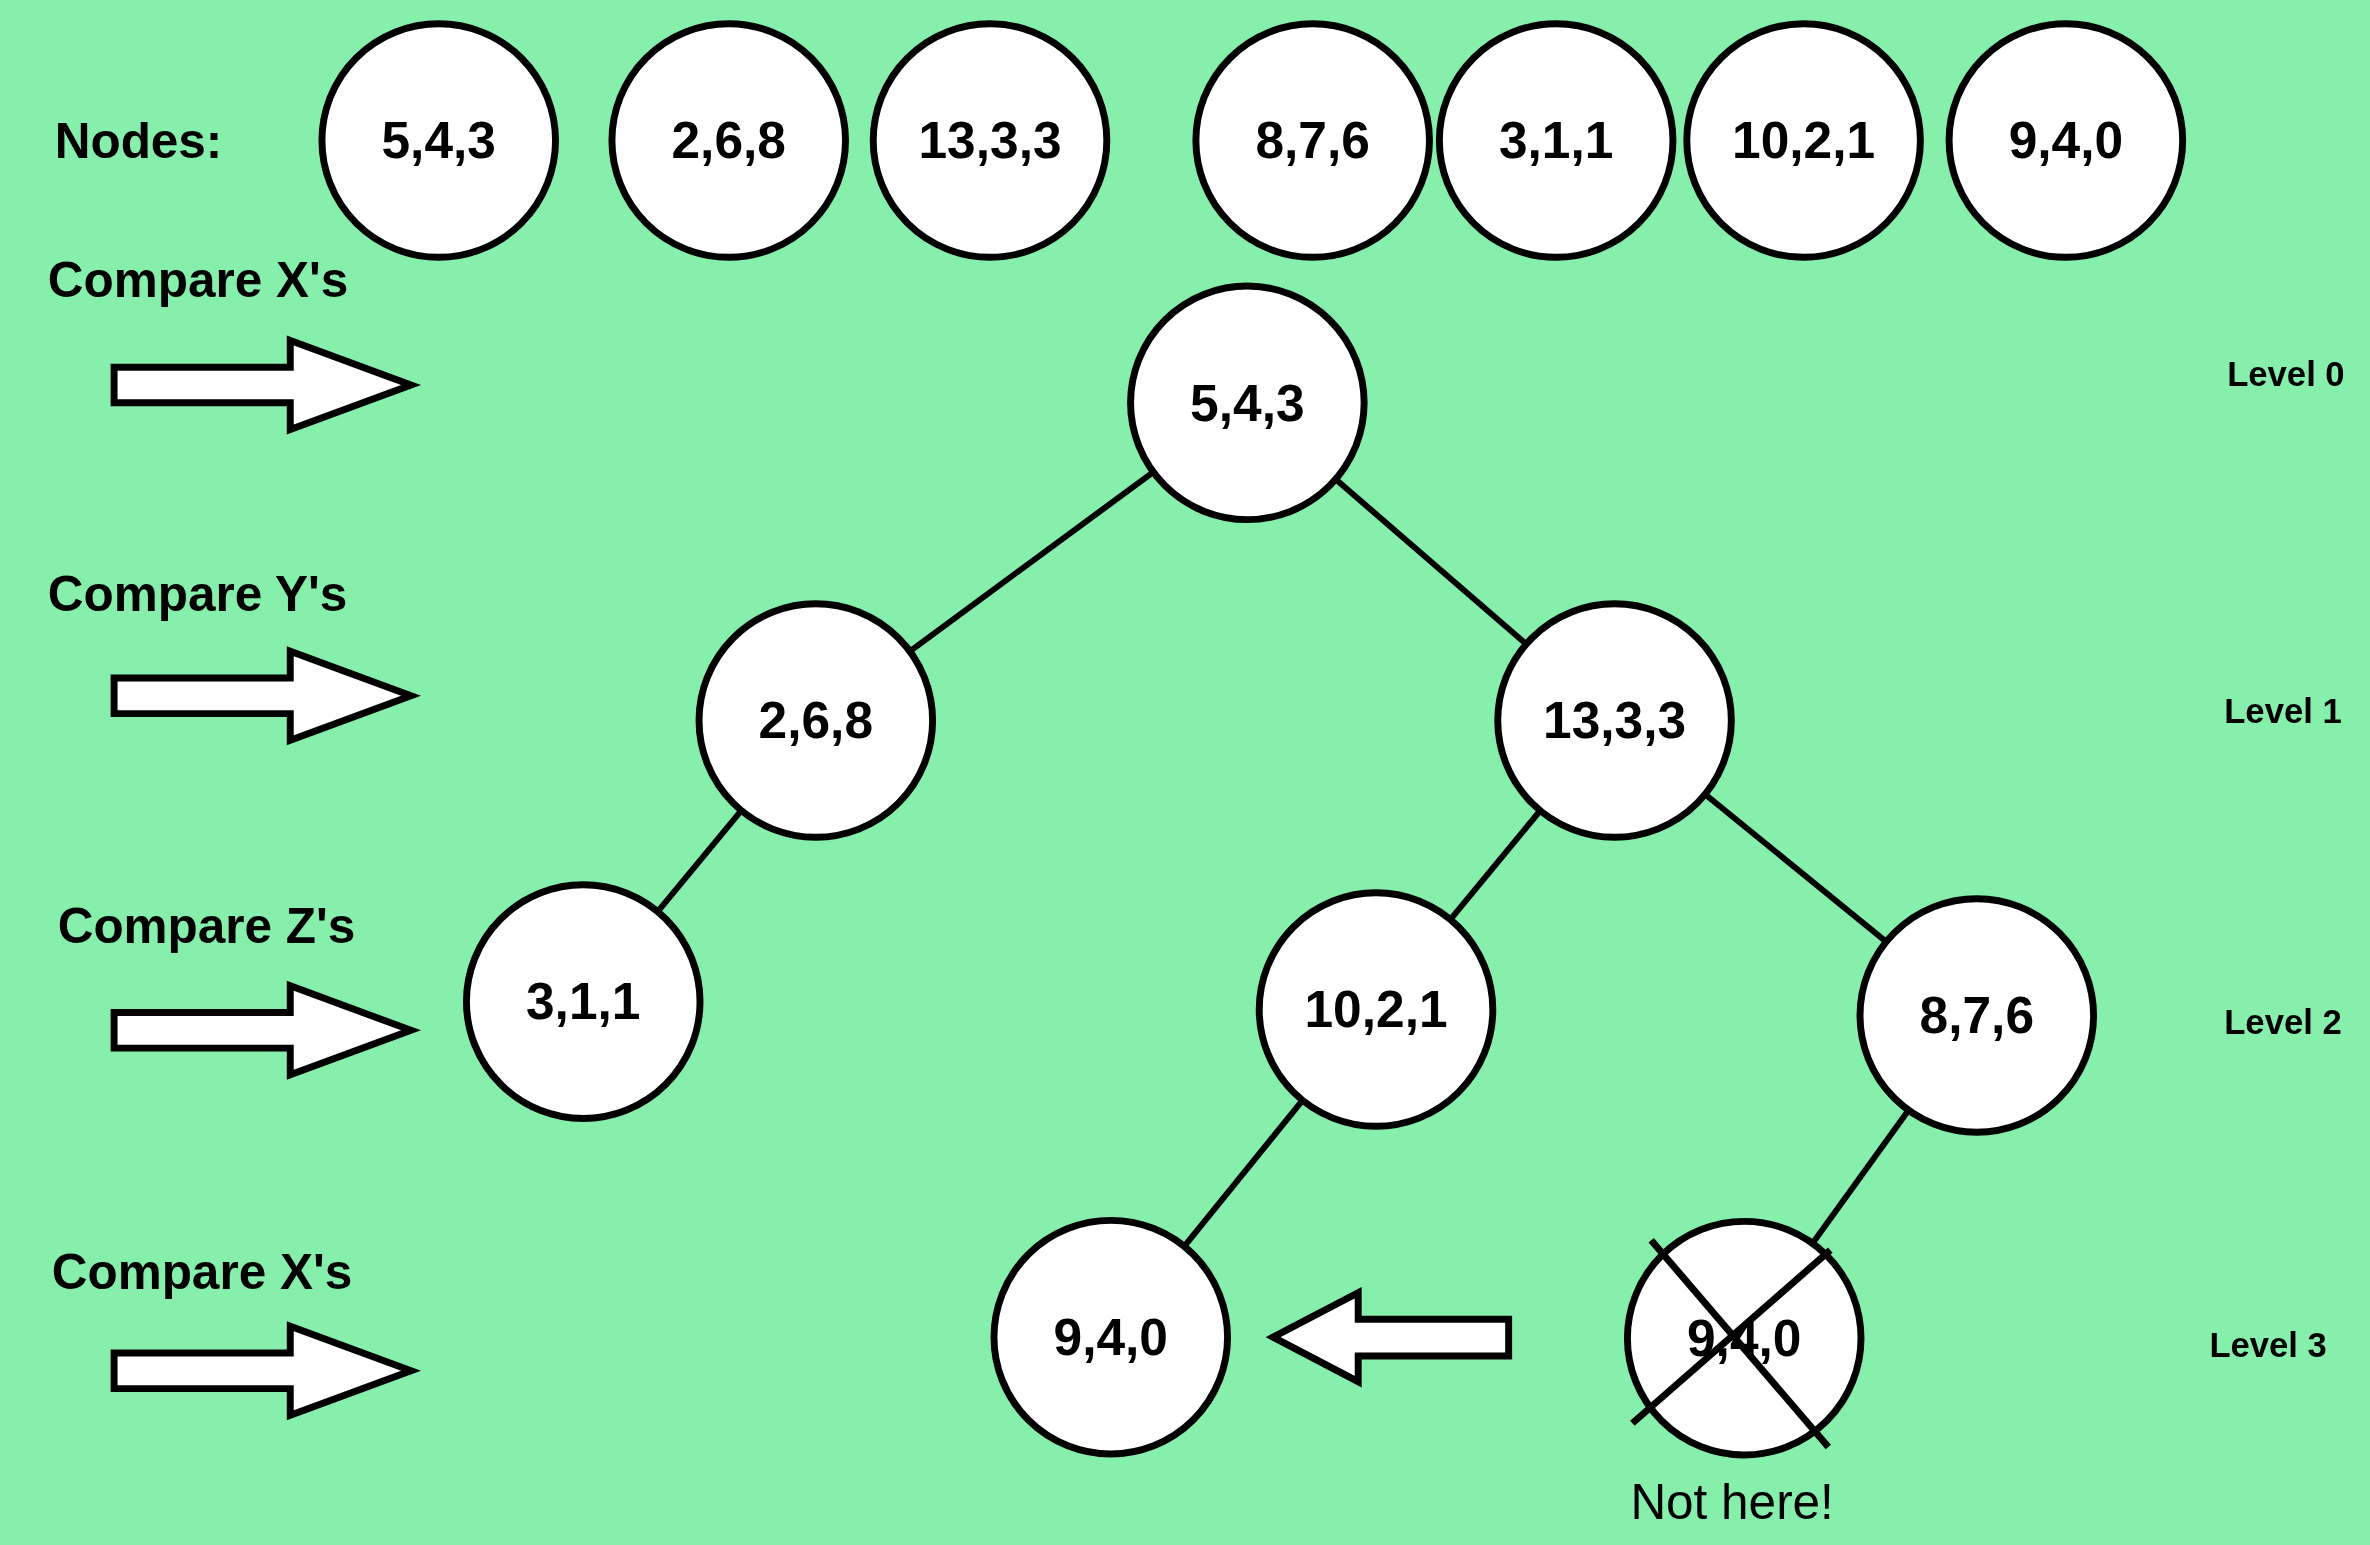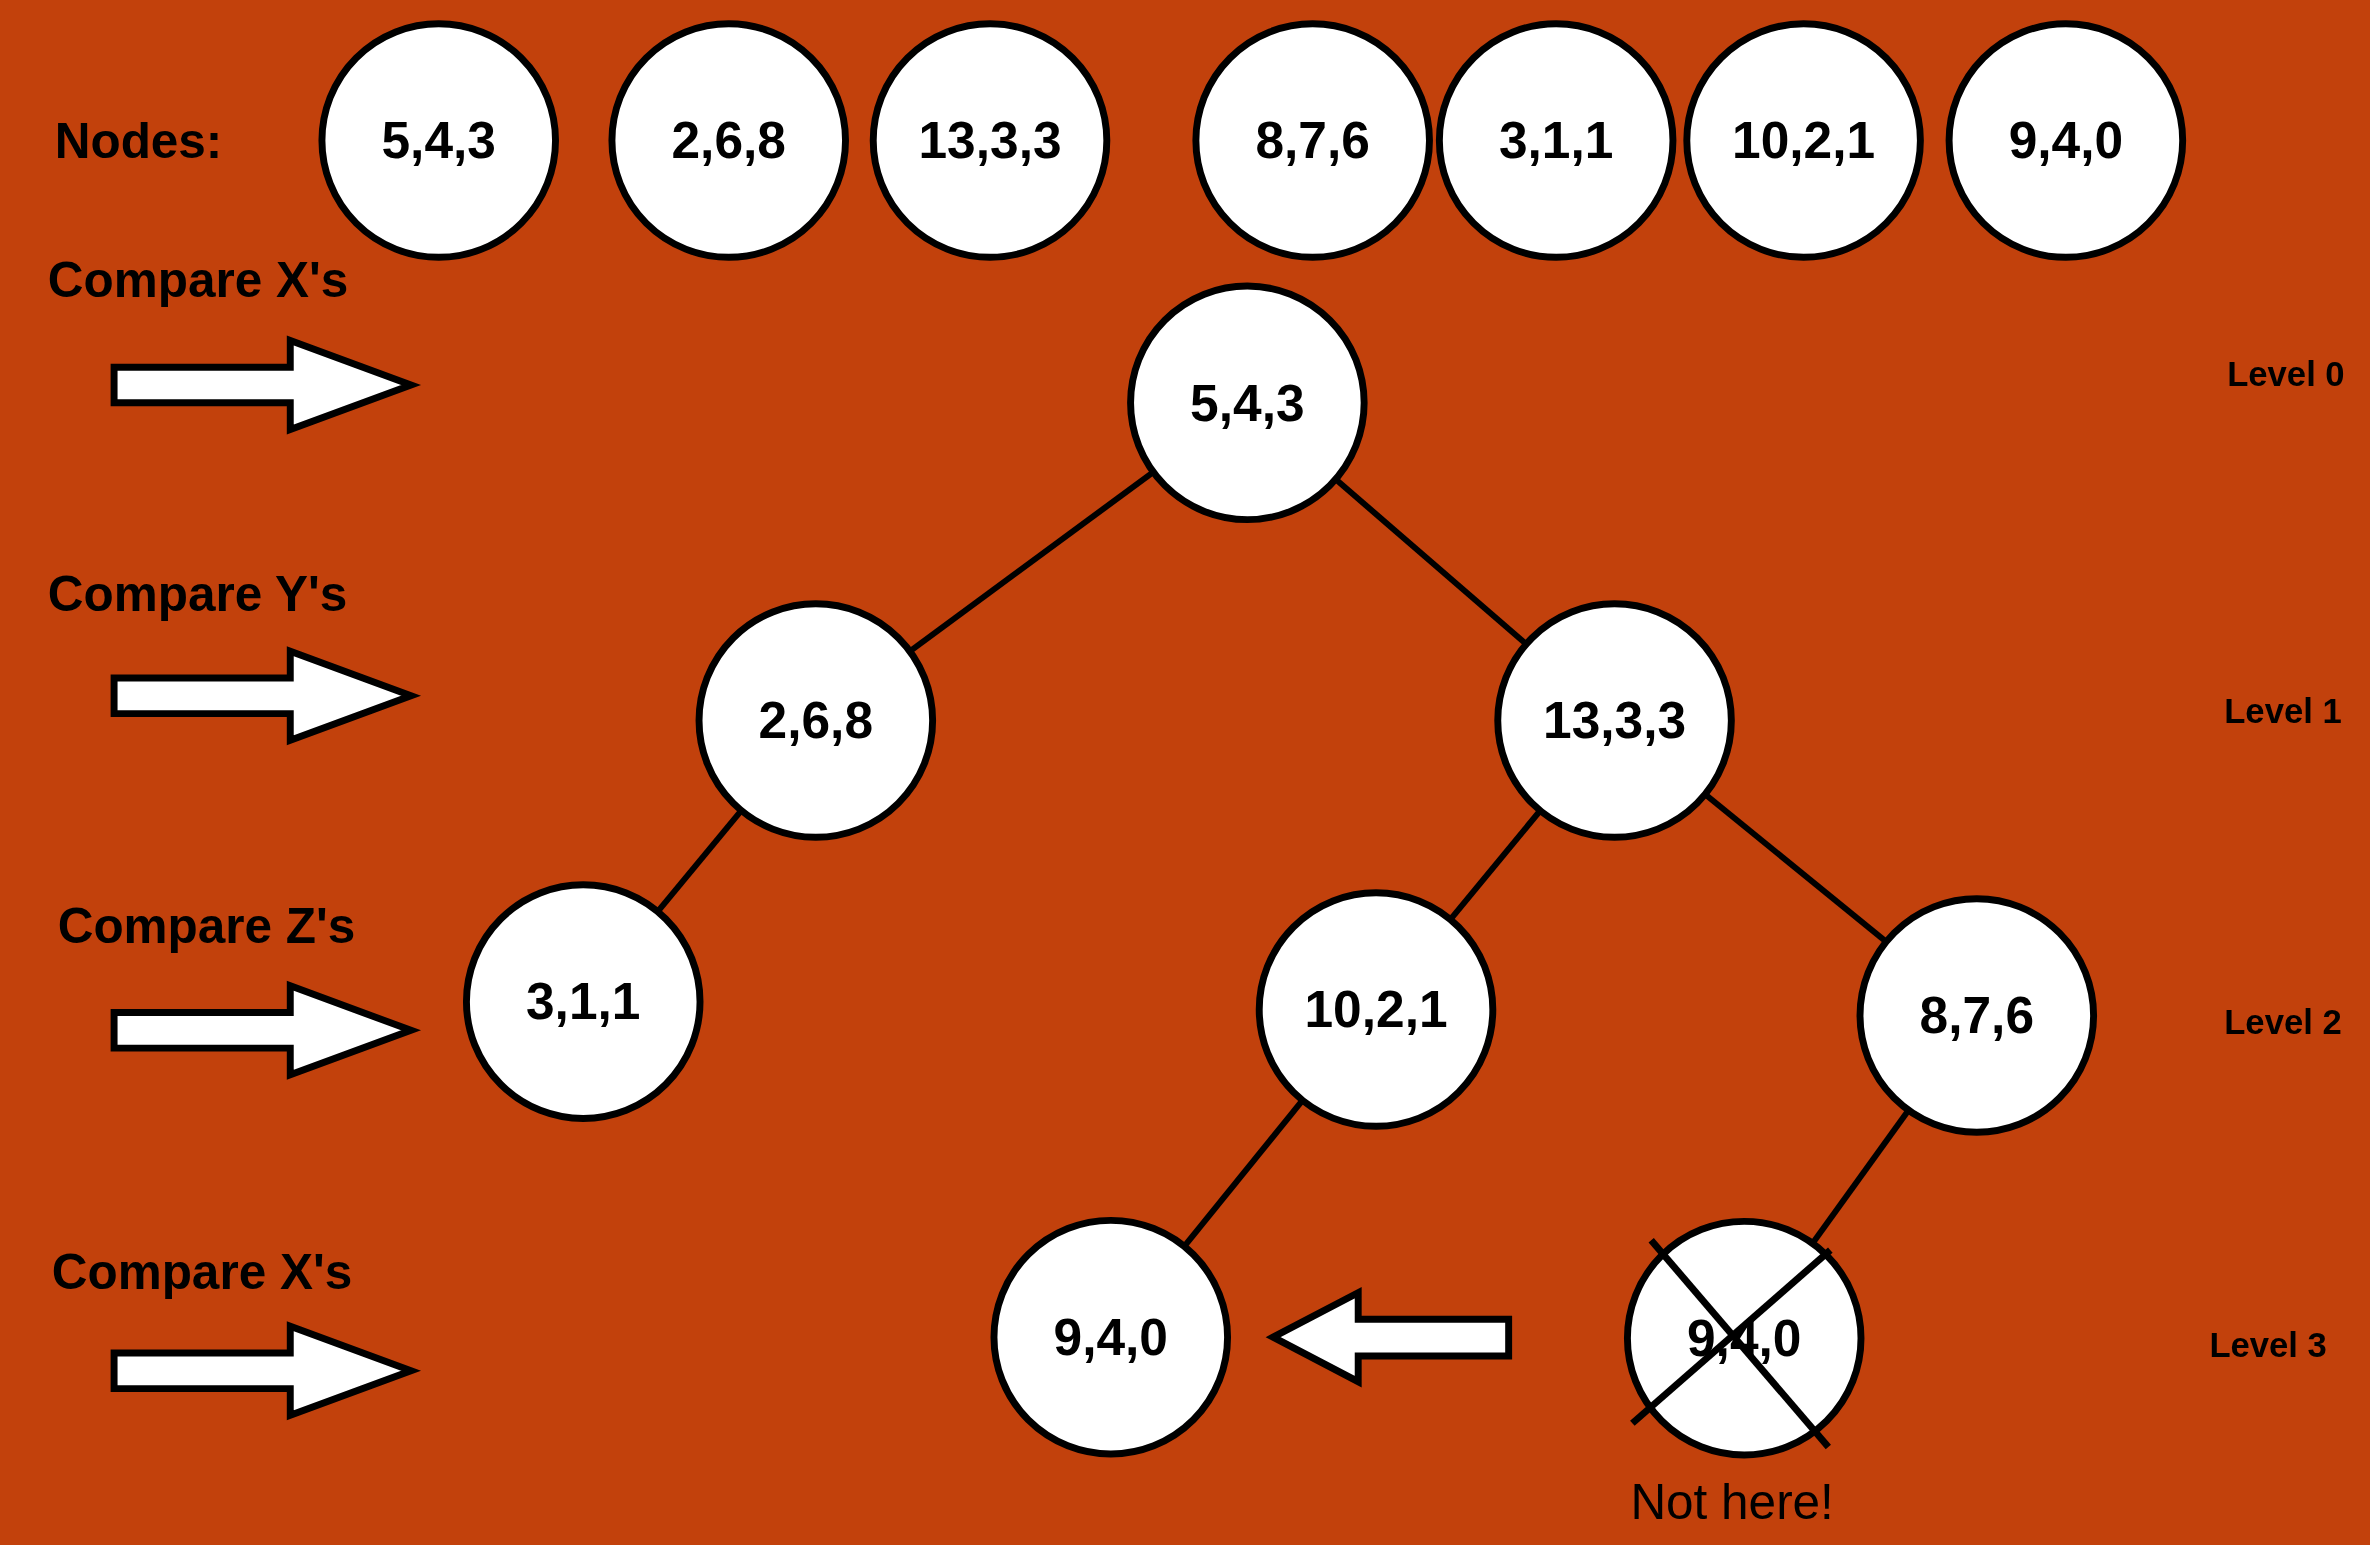--- a/index.html
+++ b/index.html
@@ -1,20 +1,20 @@
 <!DOCTYPE html>
 <html><head>
 <meta charset="utf-8">
 <style>
   html, body { margin: 0; padding: 0; background: #ffffff; }
   .canvas {
     position: relative;
     width: 2370px;
     height: 1545px;
-    background: #c2410c;
+    background: #86efac;
     overflow: hidden;
   }
   svg { display: block; }
   text {
     font-family: "Liberation Sans", sans-serif;
     fill: #000000;
   }
   .node-text   { font-size: 52px; font-weight: bold; text-anchor: middle; }
   .row-label   { font-size: 50px; font-weight: bold; }
   .compare-label { font-size: 50px; font-weight: bold; }

